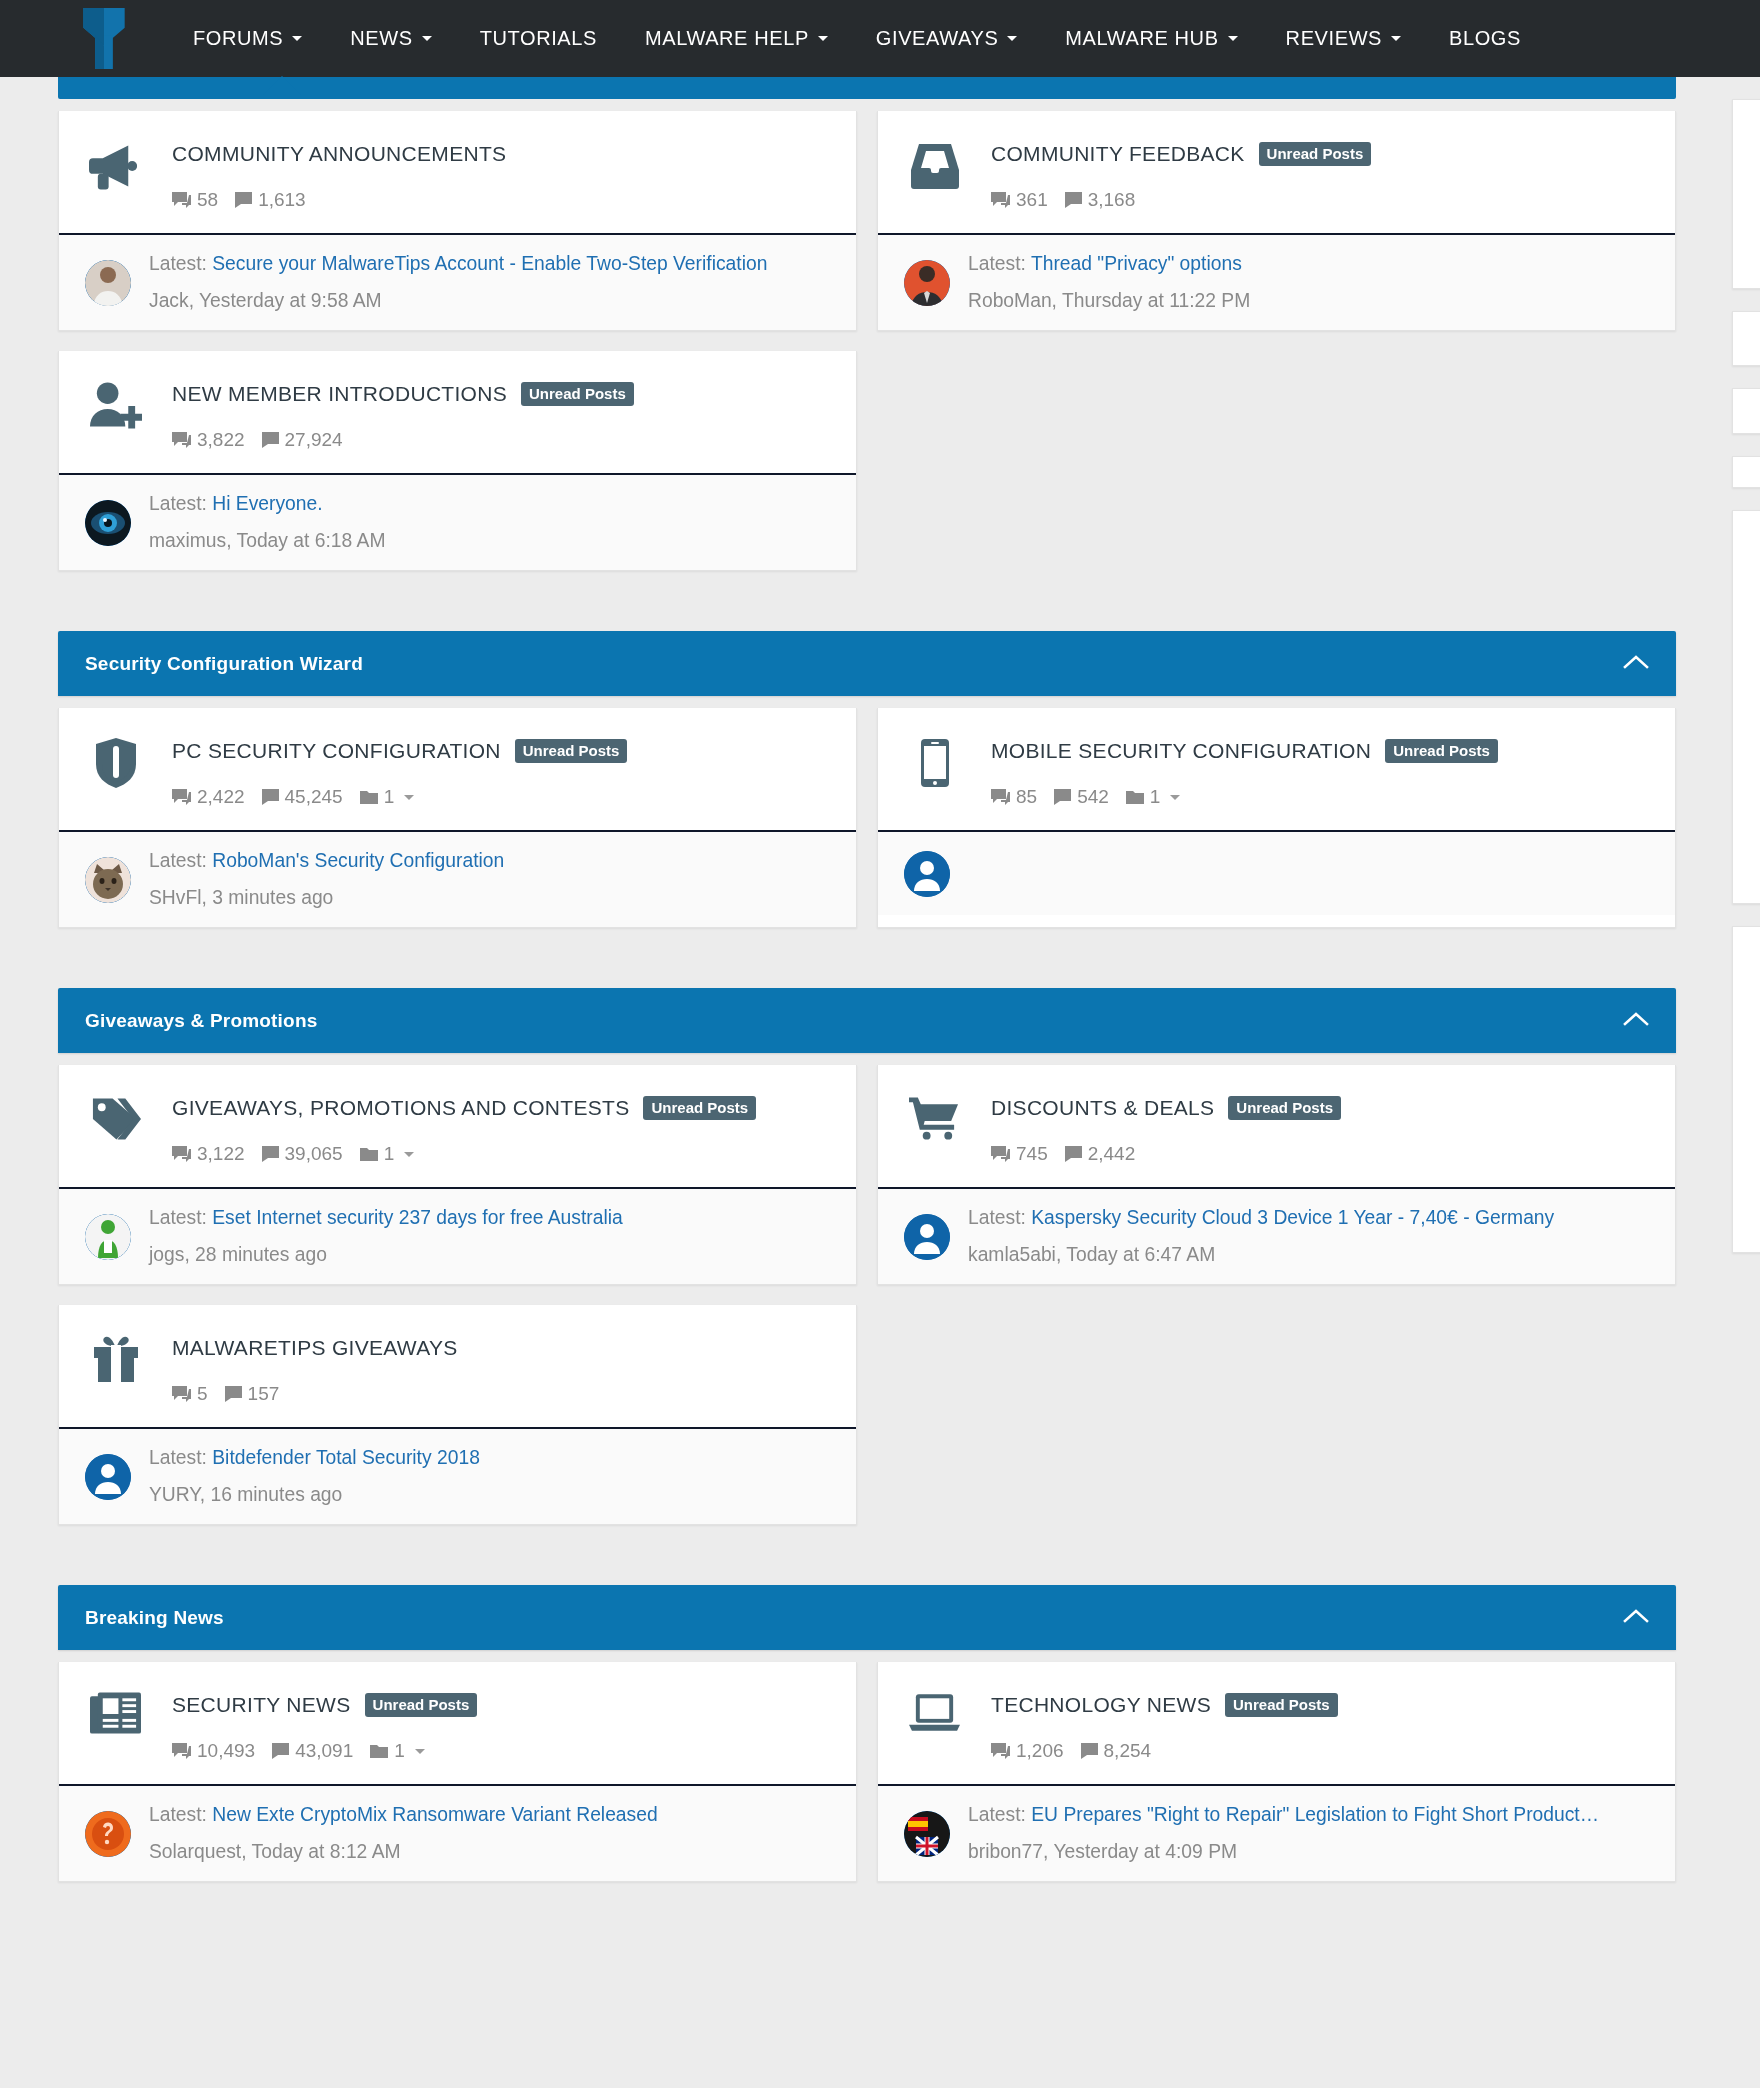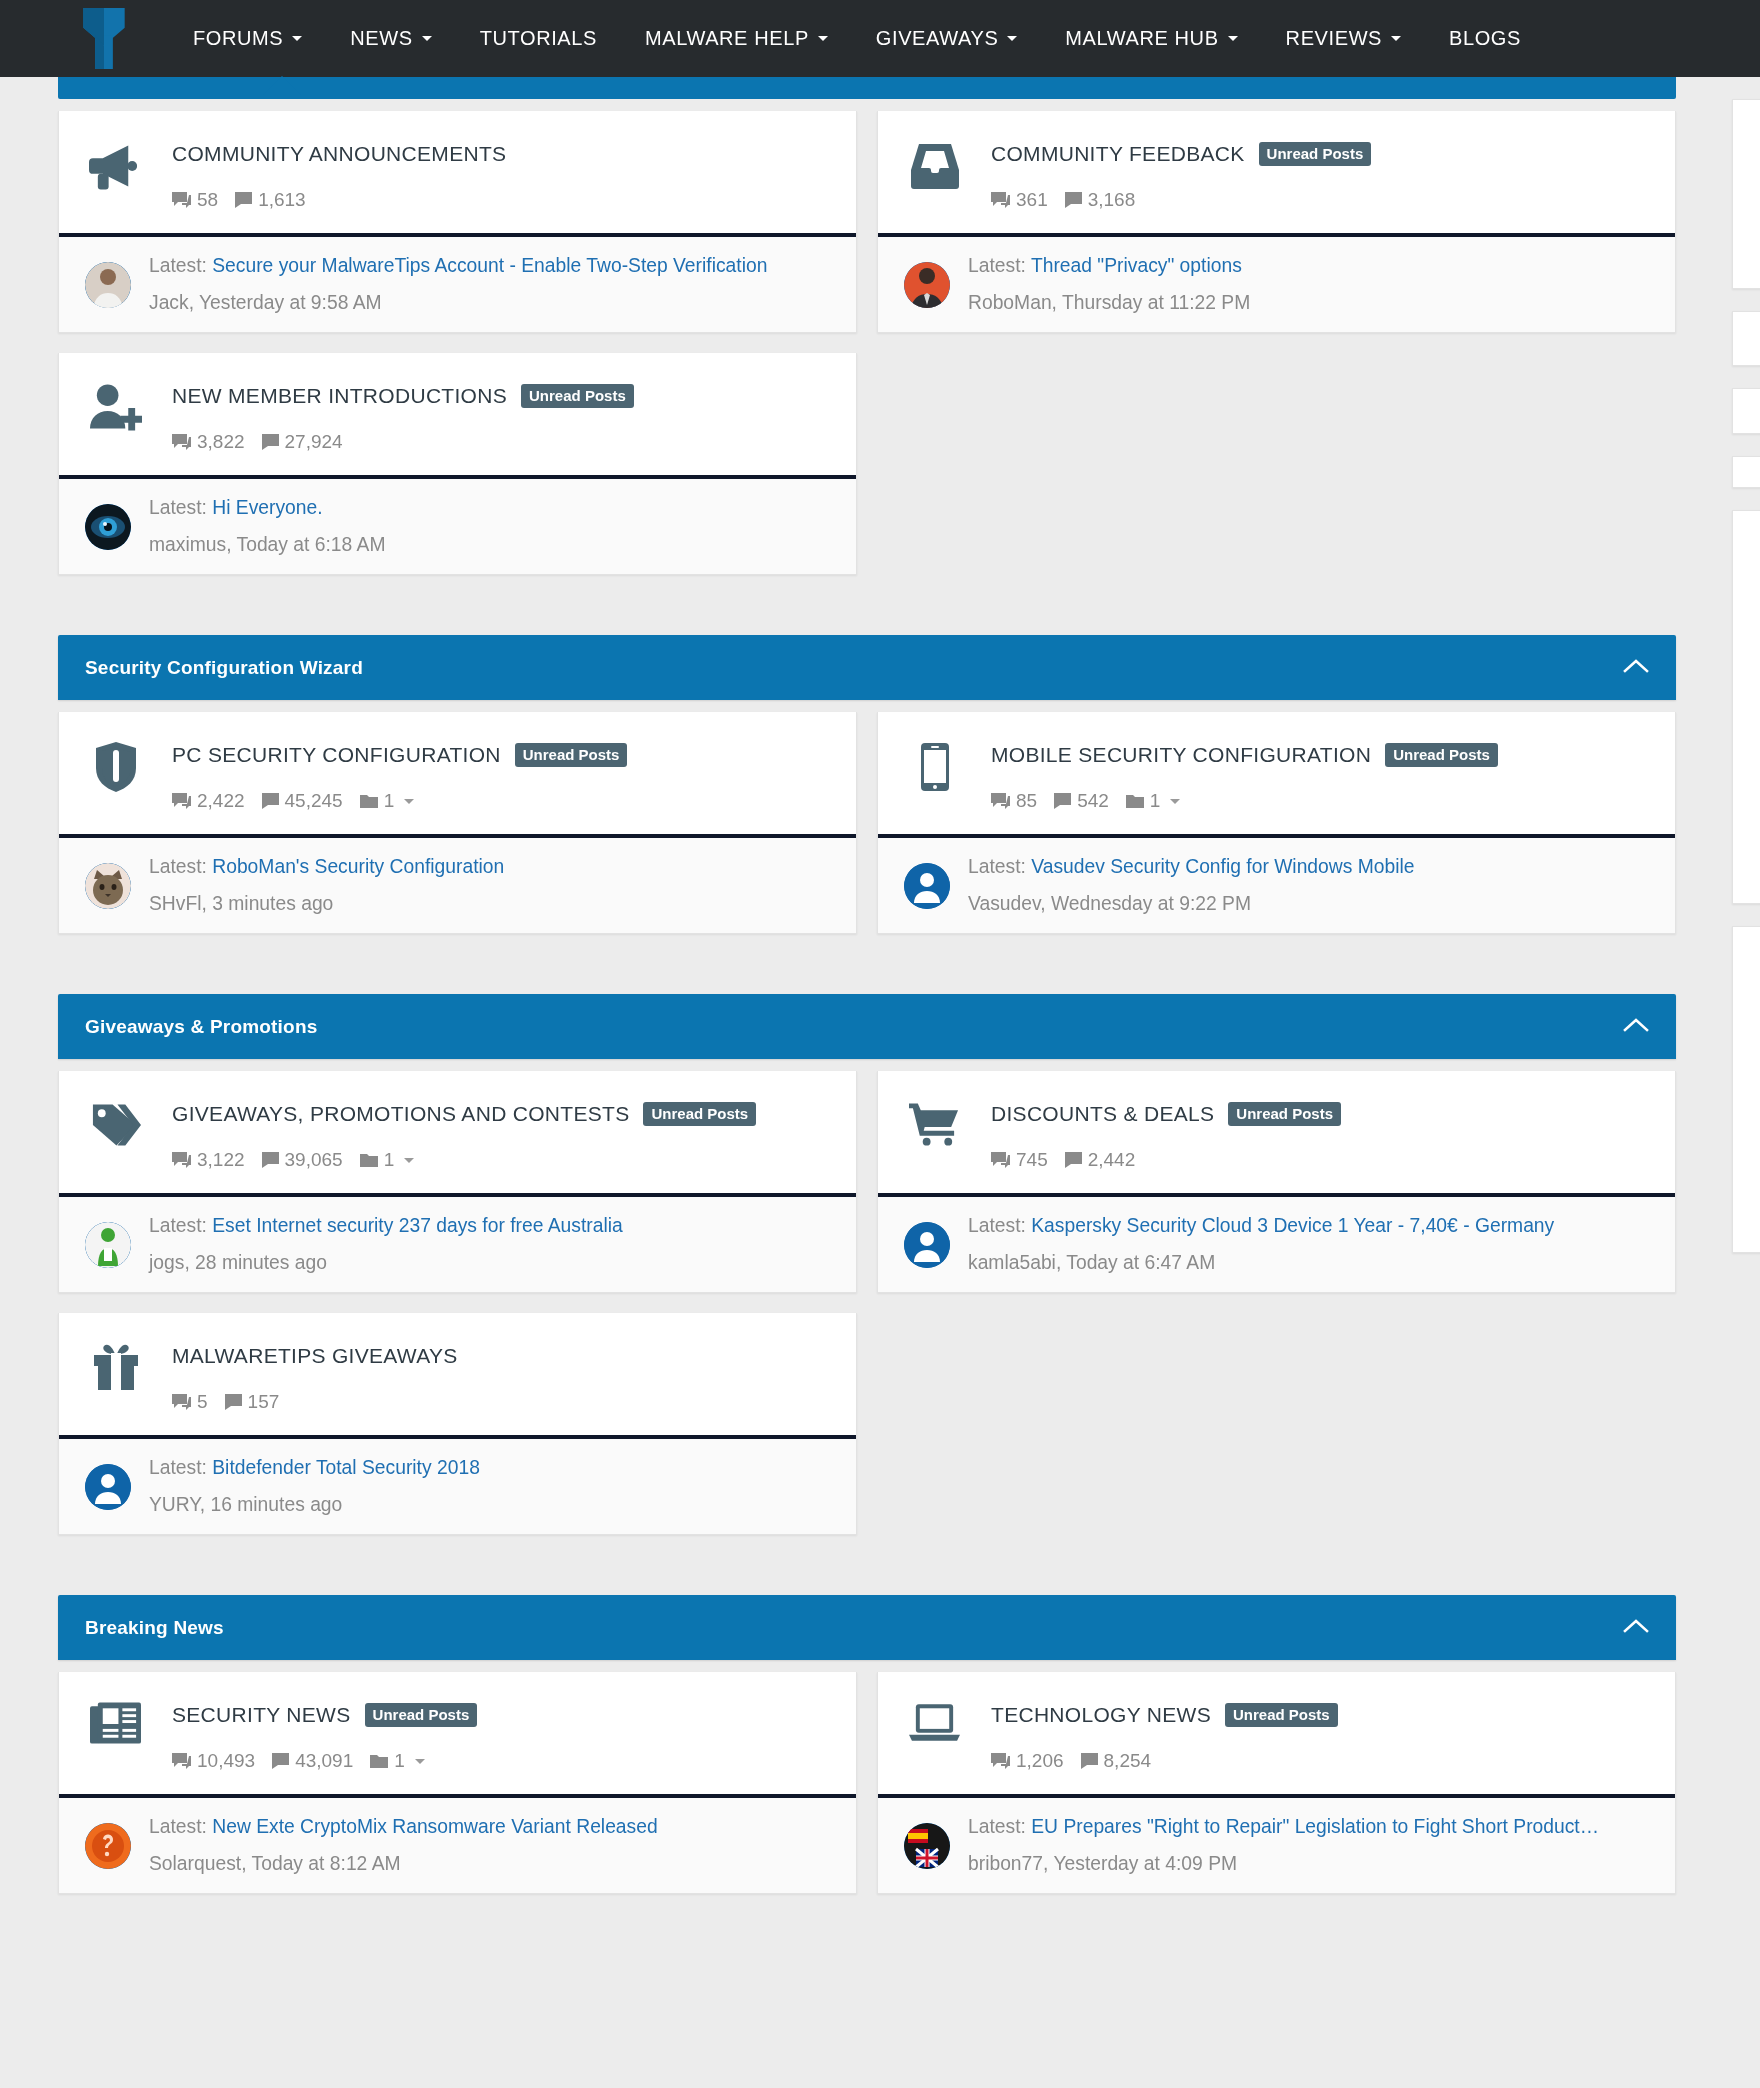--- a/index.html
+++ b/index.html
@@ -177,21 +177,21 @@
     width: 0; height: 0;
     border-left: 5px solid transparent;
     border-right: 5px solid transparent;
     border-top: 5px solid #9a9a9a;
     margin-left: 4px;
     cursor: pointer;
   }
 
   
   .node-latest {
-    border-top: 4px solid #0f172a;
+    border-top: 2px solid #0f172a;
     background: #fafafa;
     display: flex;
     align-items: center;
     padding: 18px 24px 18px 26px;
     min-height: 85px;
   }
   .avatar {
     width: 46px; height: 46px;
     border-radius: 50%;
     flex: 0 0 46px;
@@ -556,24 +556,20 @@
               </div>
             </div>
             <div class="node-latest">
               <div class="avatar">
                 <svg viewBox="0 0 46 46">
                   <circle cx="23" cy="23" r="23" fill="#0f64a8"></circle>
                   <circle cx="23" cy="17" r="7" fill="#ffffff"></circle>
                   <path d="M10 40c0-8 6-12 13-12s13 4 13 12z" fill="#ffffff"></path>
                 </svg>
               </div>
-              <div class="latest-text">
-                <div class="latest-line1"><span>Latest:</span> <a href="#">Vasudev Security Config for Windows Mobile</a></div>
-                <div class="latest-line2"><span class="user">Vasudev</span>, <span>Wednesday at 9:22 PM</span></div>
-              </div>
             </div>
           </div>
         </div>
       </div>
       <div class="section">
         <div class="section-header">
           <div class="section-title">Giveaways &amp; Promotions</div>
           <span class="collapse-icon"><svg width="26" height="16" viewBox="0 0 26 16">
               <path d="M2 13 13 3l11 10" stroke="#ffffff" stroke-width="2.6" fill="none" stroke-linecap="square"></path>
             </svg></span>

